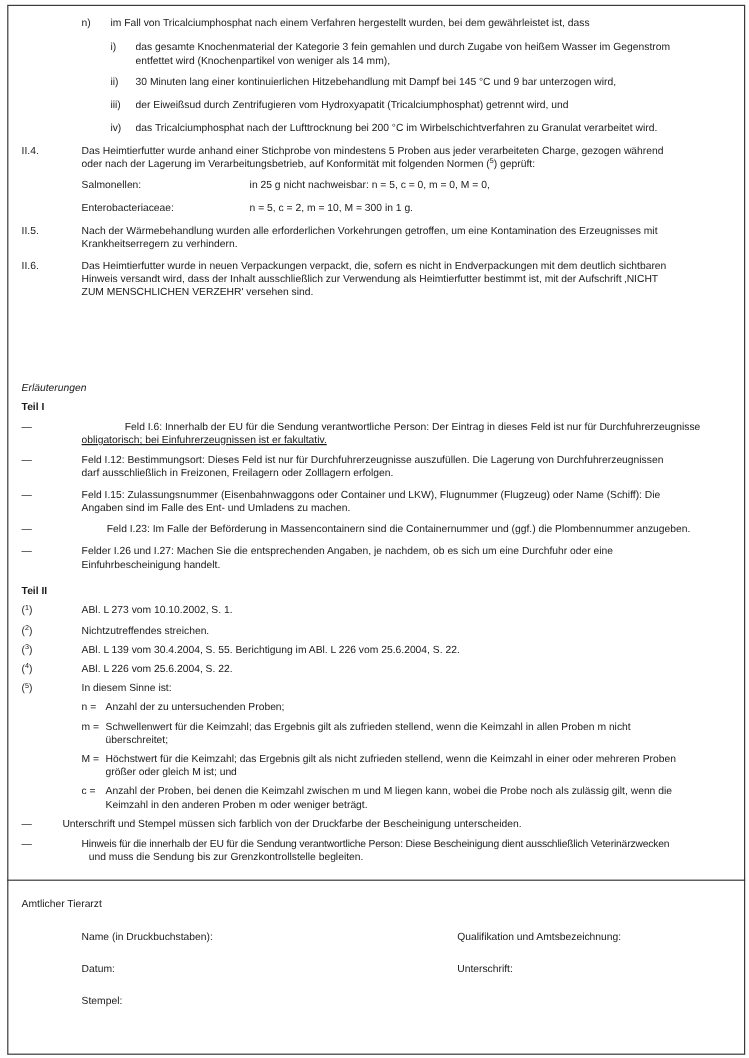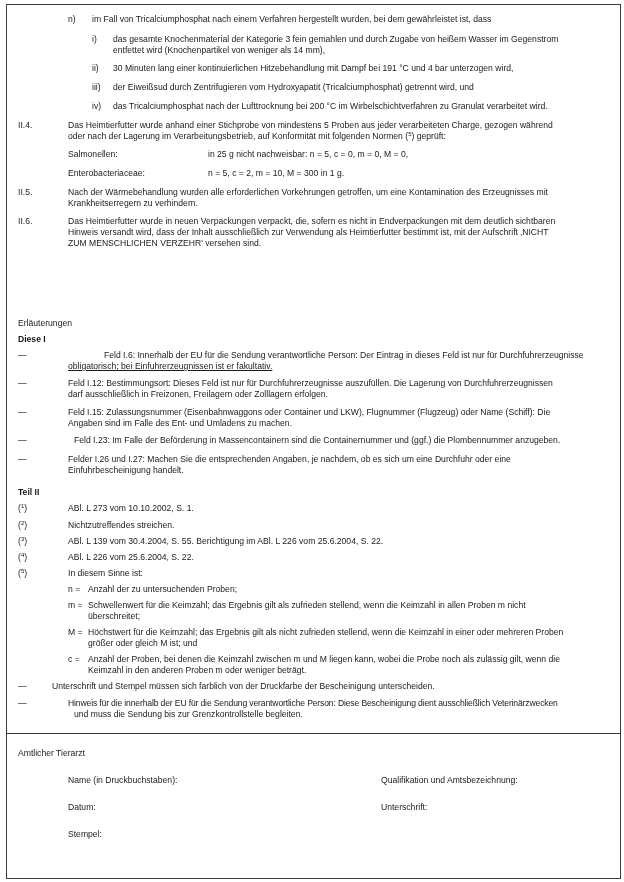--- a/index.html
+++ b/index.html
@@ -5,21 +5,21 @@
     * { margin: 0; padding: 0; box-sizing: border-box; }
     html, body { width: 624px; height: 882px; background: #ffffff; overflow: hidden; }
     body { font-family: "Liberation Sans", sans-serif; font-size: 8.6px; color: #1a1a1a; line-height: 11px; position: relative; }
     .frame { position: absolute; left: 6px; top: 4px; width: 615px; height: 875px; border: 1.5px solid #3a3a3a; }
     .divider { position: absolute; left: 6px; top: 733px; width: 615px; height: 0; border-top: 1.5px solid #3a3a3a; }
     .abs { position: absolute; }
     .just { text-align: justify; }
     .row { position: absolute; }
     .lbl { position: absolute; left: 0; top: 0; }
     .txt { position: absolute; top: 0; }
-    .italic { }
+    .italic { font-style: italic; }
     .bold { font-weight: bold; }
     sup { font-size: 6px; vertical-align: 3px; line-height: 0; }
   </style>
 </head>
 <body>
 
 <div class="frame"></div>
 <div class="divider"></div>
 
 <div class="row" style="left:68px; top:14px; width:540px;">
@@ -27,21 +27,21 @@
   <span class="txt" style="left:24px;">im Fall von Tricalciumphosphat nach einem Verfahren hergestellt wurden, bei dem gewährleistet ist, dass</span>
 </div>
 
 <div class="row" style="left:92px; top:34px; width:516px;">
   <span class="lbl">i)</span>
   <span class="txt just" style="left:21px; width:495px;">das gesamte Knochenmaterial der Kategorie 3 fein gemahlen und durch Zugabe von heißem Wasser im Gegenstrom</span>
   <span class="txt" style="left:21px; top:11px;">entfettet wird (Knochenpartikel von weniger als 14 mm),</span>
 </div>
 <div class="row" style="left:92px; top:63px; width:516px;">
   <span class="lbl">ii)</span>
-  <span class="txt" style="left:21px;">30 Minuten lang einer kontinuierlichen Hitzebehandlung mit Dampf bei 191 °C und 4 bar unterzogen wird,</span>
+  <span class="txt" style="left:21px;">30 Minuten lang einer kontinuierlichen Hitzebehandlung mit Dampf bei 145 °C und 9 bar unterzogen wird,</span>
 </div>
 <div class="row" style="left:92px; top:82px; width:516px;">
   <span class="lbl">iii)</span>
   <span class="txt" style="left:21px;text-align:center;">der Eiweißsud durch Zentrifugieren vom Hydroxyapatit (Tricalciumphosphat) getrennt wird, und</span>
 </div>
 <div class="row" style="left:92px; top:101px; width:516px;">
   <span class="lbl">iv)</span>
   <span class="txt" style="left:21px;">das Tricalciumphosphat nach der Lufttrocknung bei 200 °C im Wirbelschichtverfahren zu Granulat verarbeitet wird.</span>
 </div>
 
@@ -66,40 +66,40 @@
 </div>
 
 <div class="row" style="left:18px; top:216px; width:592px;">
   <span class="lbl">II.6.</span>
   <span class="txt just" style="left:50px; width:540px;">Das Heimtierfutter wurde in neuen Verpackungen verpackt, die, sofern es nicht in Endverpackungen mit dem deutlich sichtbaren</span>
   <span class="txt just" style="left:50px; top:11px; width:540px;">Hinweis versandt wird, dass der Inhalt ausschließlich zur Verwendung als Heimtierfutter bestimmt ist, mit der Aufschrift ‚NICHT</span>
   <span class="txt" style="left:50px; top:22px;">ZUM MENSCHLICHEN VERZEHR' versehen sind.</span>
 </div>
 
 <div class="abs italic" style="left:18px; top:318px;">Erläuterungen</div>
-<div class="abs bold" style="left:18px; top:334px;">Diese I</div>
+<div class="abs bold" style="left:18px; top:334px;">Teil I</div>
 
 <div class="row" style="left:18px; top:350px; width:592px;">
   <span class="lbl">—</span>
   <span class="txt just" style="left:50px; width:540px;padding-left:36px;">Feld I.6: Innerhalb der EU für die Sendung verantwortliche Person: Der Eintrag in dieses Feld ist nur für Durchfuhrerzeugnisse</span>
   <span class="txt" style="left:50px; top:11px;text-decoration:underline;">obligatorisch; bei Einfuhrerzeugnissen ist er fakultativ.</span>
 </div>
 <div class="row" style="left:18px; top:378px; width:592px;">
   <span class="lbl">—</span>
   <span class="txt just" style="left:50px; width:540px;">Feld I.12: Bestimmungsort: Dieses Feld ist nur für Durchfuhrerzeugnisse auszufüllen. Die Lagerung von Durchfuhrerzeugnissen</span>
   <span class="txt" style="left:50px; top:11px;">darf ausschließlich in Freizonen, Freilagern oder Zolllagern erfolgen.</span>
 </div>
 <div class="row" style="left:18px; top:407px; width:592px;">
   <span class="lbl">—</span>
   <span class="txt just" style="left:50px; width:540px;">Feld I.15: Zulassungsnummer (Eisenbahnwaggons oder Container und LKW), Flugnummer (Flugzeug) oder Name (Schiff): Die</span>
   <span class="txt" style="left:50px; top:11px;">Angaben sind im Falle des Ent- und Umladens zu machen.</span>
 </div>
 <div class="row" style="left:18px; top:435px; width:592px;">
   <span class="lbl">—</span>
-  <span class="txt" style="left:32px;padding-left:24px;">Feld I.23: Im Falle der Beförderung in Massencontainern sind die Containernummer und (ggf.) die Plombennummer anzugeben.</span>
+  <span class="txt" style="left:47px;padding-left:24px;">Feld I.23: Im Falle der Beförderung in Massencontainern sind die Containernummer und (ggf.) die Plombennummer anzugeben.</span>
 </div>
 <div class="row" style="left:18px; top:454px; width:592px;">
   <span class="lbl">—</span>
   <span class="txt just" style="left:50px; width:540px;">Felder I.26 und I.27: Machen Sie die entsprechenden Angaben, je nachdem, ob es sich um eine Durchfuhr oder eine</span>
   <span class="txt" style="left:50px; top:11px;">Einfuhrbescheinigung handelt.</span>
 </div>
 
 <div class="abs bold" style="left:18px; top:487px;">Teil II</div>
 
 <div class="row" style="left:18px; top:503px; width:592px;">

